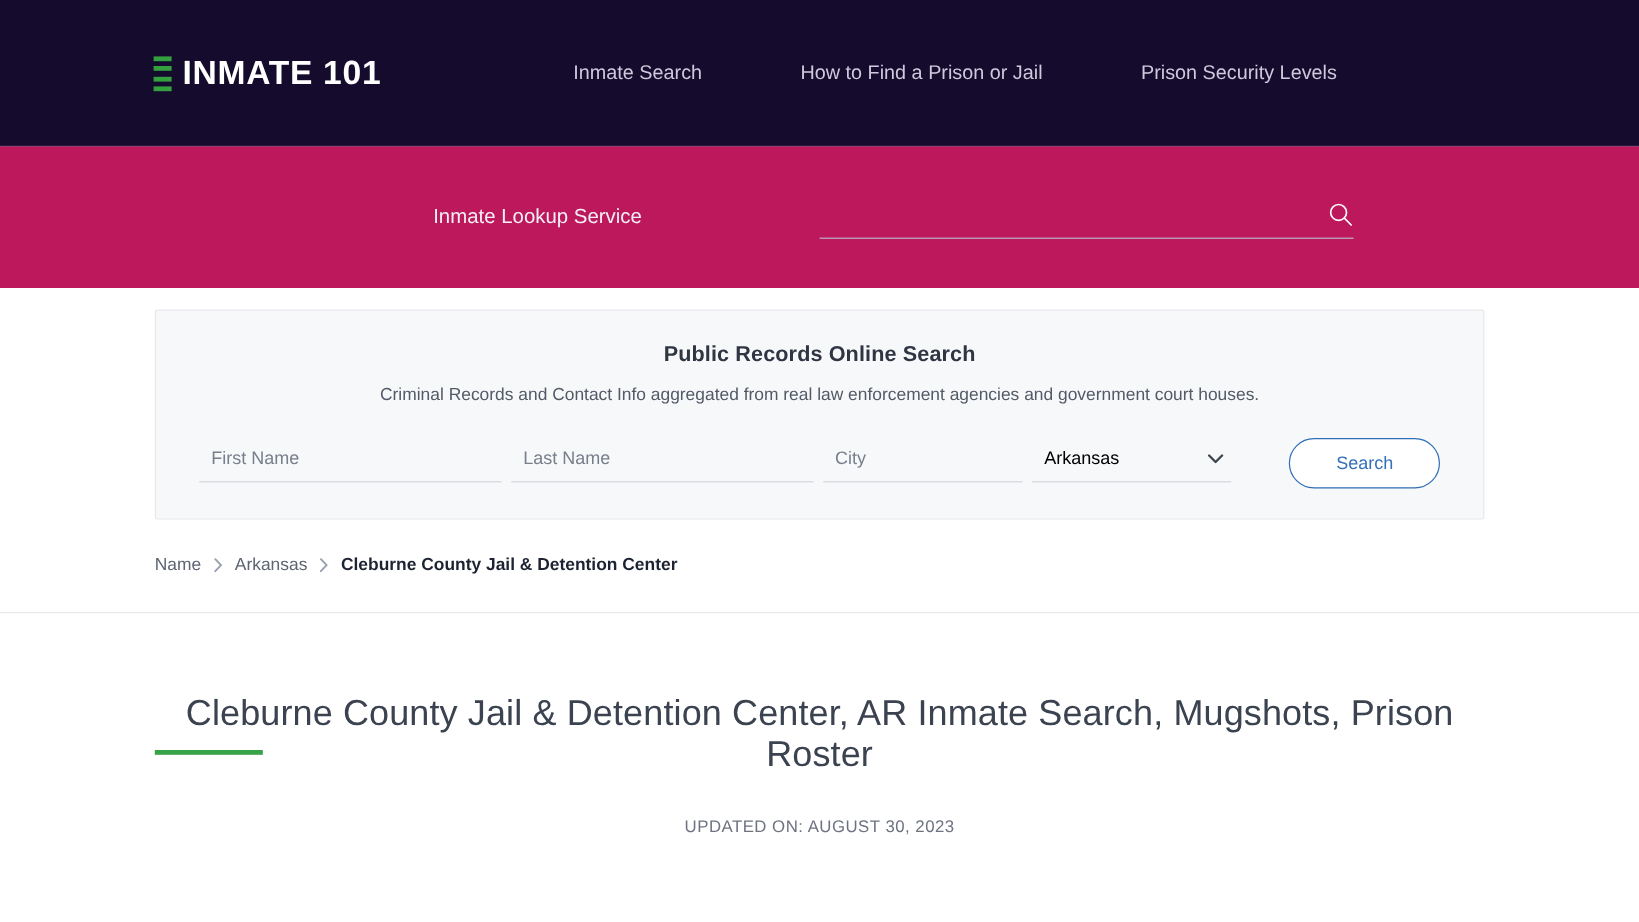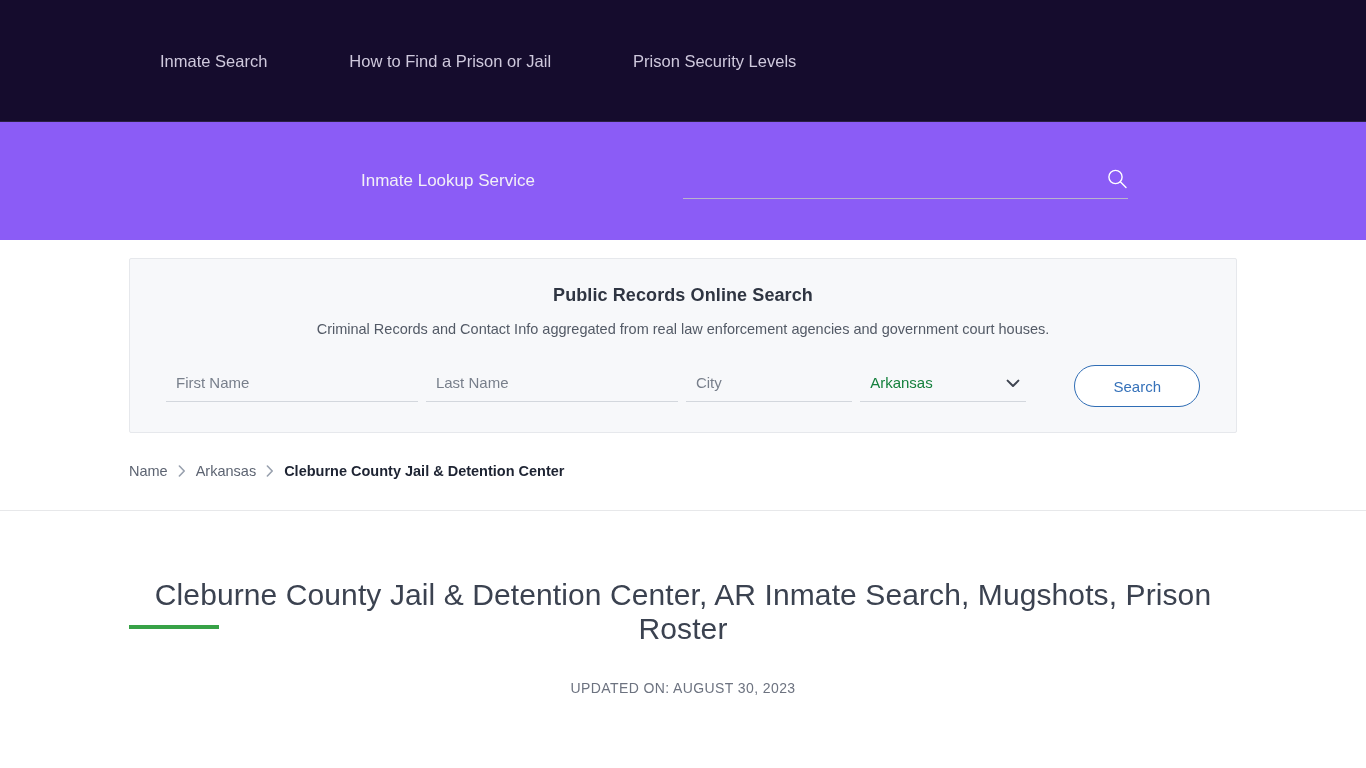--- a/index.html
+++ b/index.html
@@ -71,21 +71,21 @@
     white-space: nowrap;
     cursor: pointer;
     text-decoration: none;
   }
   .nav-item.i0 { margin-right: 82px; }
   .nav-item.i1 { margin-right: 82px; }
 
   
   .lookupbar {
     height: 118px;
-    background: #8b5cf6;
+    background: #be185d;
     display: flex;
     align-items: center;
     position: relative;
   }
   .lookup-label {
     position: absolute;
     left: 361px;
     color: #f2f0f7;
     font-size: 17px;
     white-space: nowrap;
@@ -157,21 +157,21 @@
     height: 32px;
     display: flex;
     align-items: center;
   }
   .fld input, .fld select {
     border: 0;
     outline: none;
     background: transparent;
     font-size: 15px;
     font-family: "Liberation Sans", sans-serif;
-    color: #15803d;
+    color: #000000;
     width: 100%;
     padding: 0 0 6px 10px;
     box-sizing: border-box;
   }
   .fld input::placeholder { color: #787f8b; }
   .f-first { width: 253px; margin-right: 8px; }
   .f-last  { width: 253px; margin-right: 8px; }
   .f-city  { width: 167px; margin-right: 8px; align-items: center; }
   .f-state { width: 167px; margin-right: 0; position: relative; }
   .f-state select {
@@ -256,20 +256,29 @@
     font-size: 14px;
     color: #6d7380;
     letter-spacing: 0.4px;
     margin-top: 35px;
   }
 </style>
 </head>
 <body>
 
 <div class="topbar">
+  <div class="logo">
+    <span class="logo-mark">
+      <i></i>
+        <i></i>
+        <i></i>
+        <i></i>
+    </span>
+    <span class="logo-text">INMATE 101</span>
+  </div>
   <nav class="nav">
     <a class="nav-item i0">Inmate Search</a>
     <a class="nav-item i1">How to Find a Prison or Jail</a>
     <a class="nav-item i2">Prison Security Levels</a>
   </nav>
 </div>
 
 <div class="lookupbar">
   <span class="lookup-label">Inmate Lookup Service</span>
   <div class="lookup-field">

